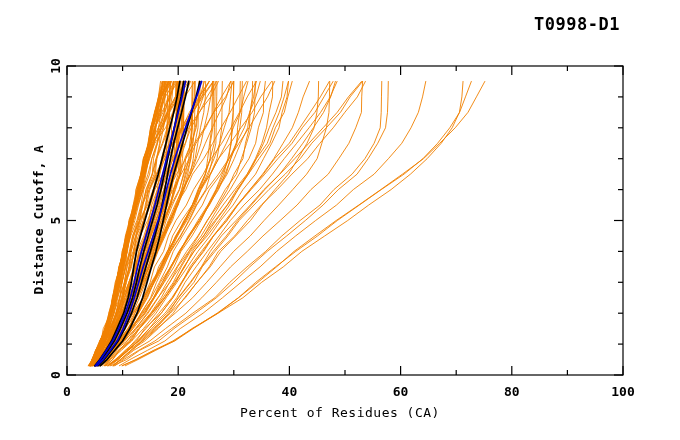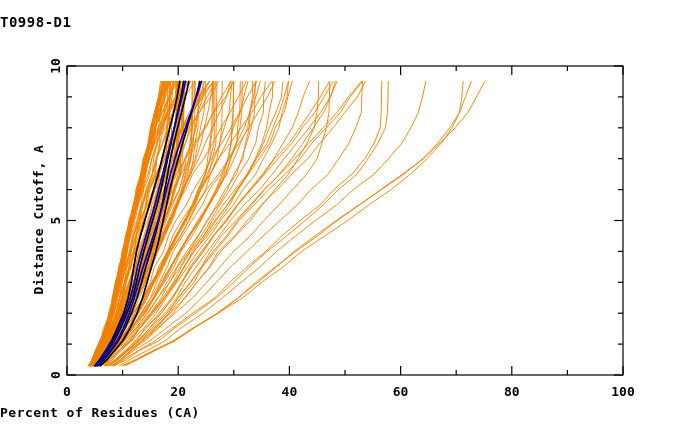--- a/index.html
+++ b/index.html
@@ -18,34 +18,35 @@
     position: absolute;
     left: 0; top: 0;
     width: 680px;
     height: 440px;
   }
   .plot-title {
     position: absolute;
     left: 0;
     top: 14px;
     width: 620px;
-    text-align: left;
-    font-size: 14px;
+    text-align: right;
+    font-size: 17px;
     font-weight: bold;
     color: #000000;
     letter-spacing: 0.5px;
     font-family: "DejaVu Sans Mono", "Liberation Mono", monospace;
   }
   .xaxis-label {
     position: absolute;
     left: 0;
     top: 405px;
     width: 680px;
-    font-size: 13px;
-    font-weight: bold;
+    text-align: center;
+    font-size: 13px;
+    font-weight: normal;
     color: #000000;
     letter-spacing: 0.5px;
     font-family: "DejaVu Sans Mono", "Liberation Mono", monospace;
   }
   .yaxis-label {
     position: absolute;
     left: -82px;
     top: 212px;
     width: 240px;
     text-align: center;

